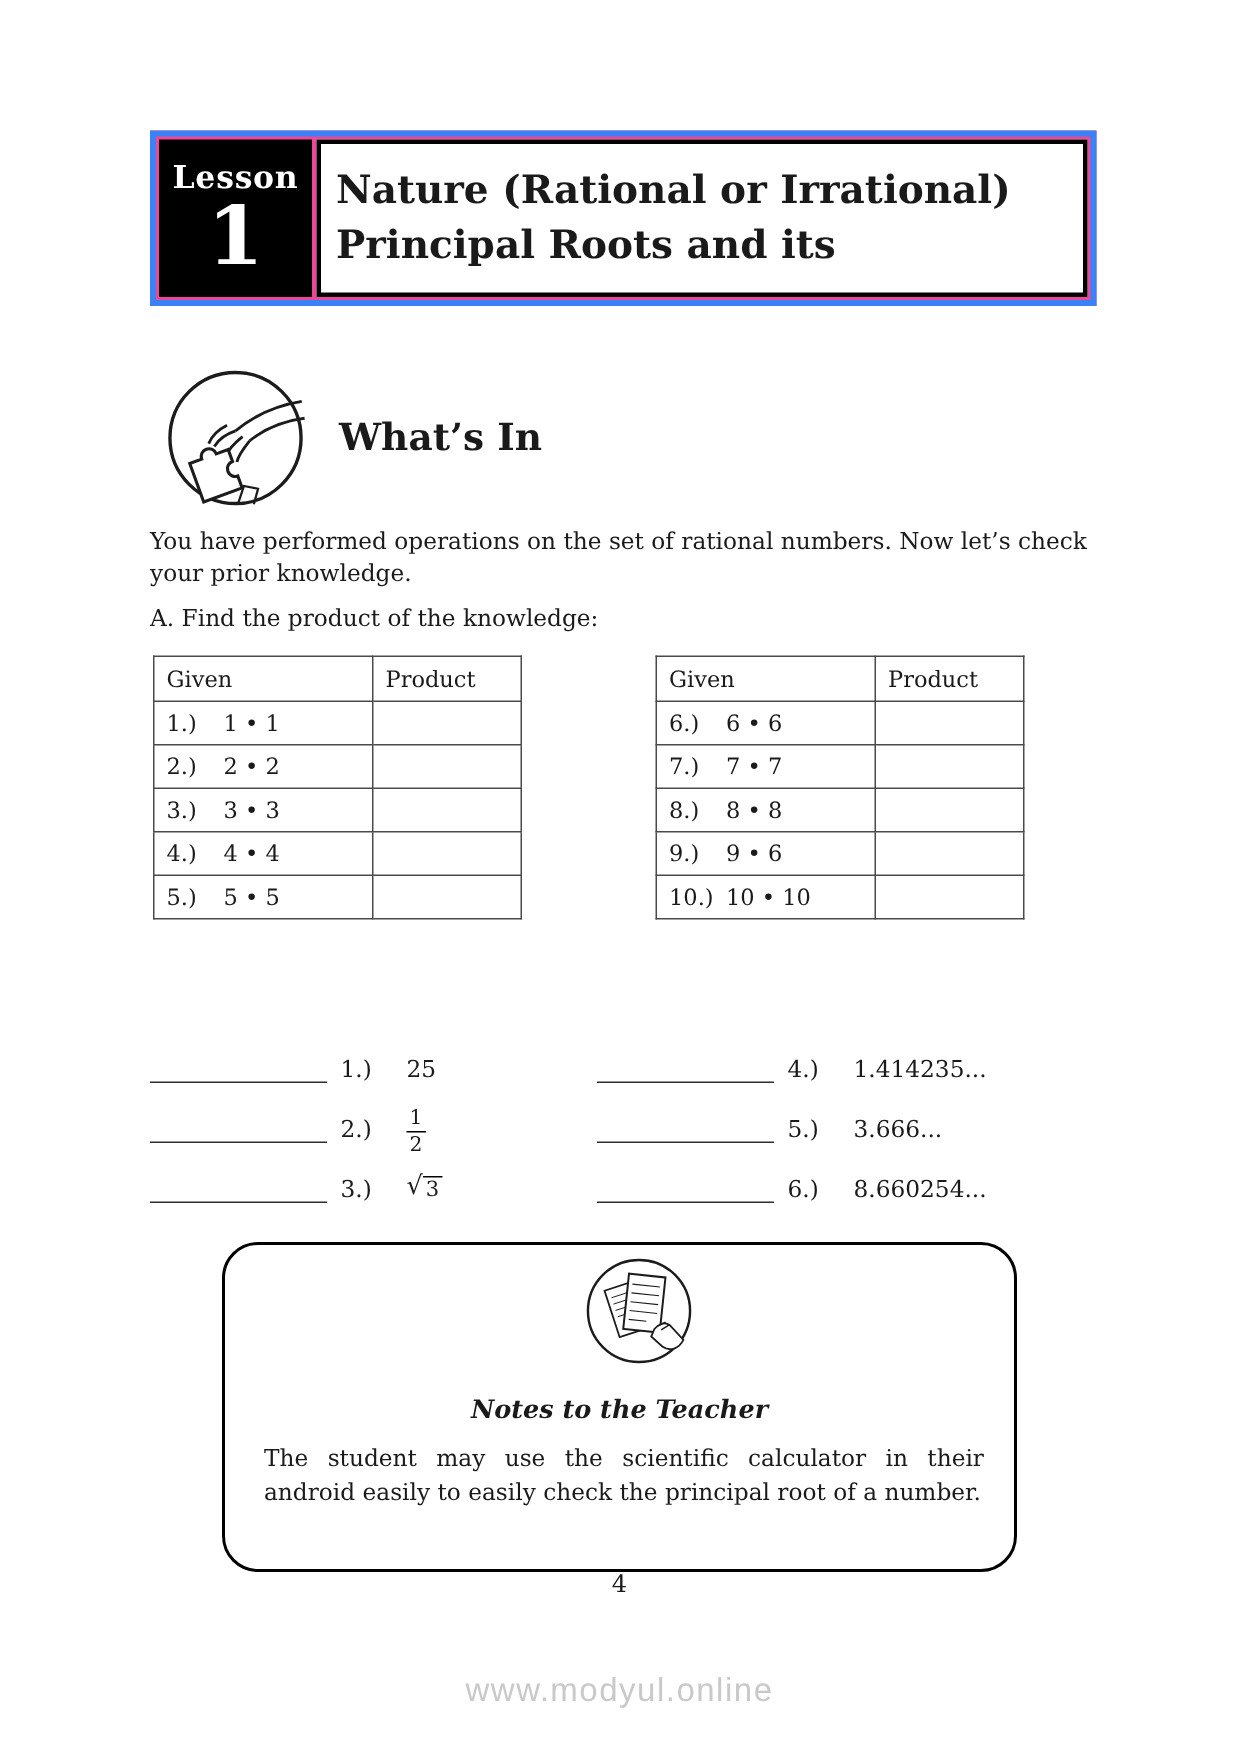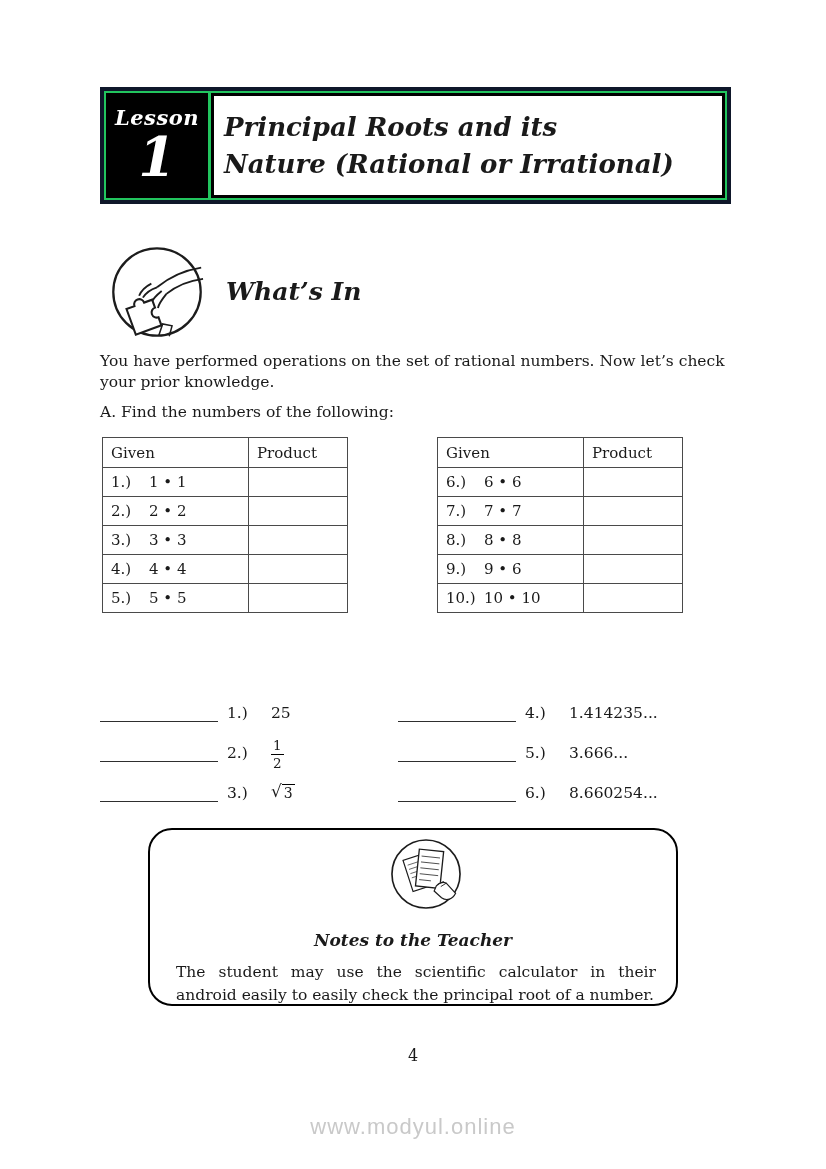--- a/index.html
+++ b/index.html
@@ -11,26 +11,25 @@
     height: 1169px;
     background: #fff;
     overflow: hidden;
   }
 
   
   .header-frame {
     position: absolute;
     left: 100px; top: 87px;
     width: 631px; height: 117px;
-    border: 4px solid #0f172a;
-    background: #22c55e;
+    border: 4px solid #3b82f6;
+    background: #ec4899;
     padding: 2px;
     display: flex;
     gap: 3px;
-    font-style: italic;
   }
   .lesson-box {
     width: 102px;
     background: #000;
     color: #fff;
     display: flex;
     flex-direction: column;
     align-items: center;
     justify-content: center;
     line-height: 1;
@@ -45,21 +44,21 @@
     flex-direction: column;
     justify-content: center;
     padding-left: 10px;
   }
   .title-line { font-size: 26px; font-weight: bold; line-height: 37px; white-space: nowrap; }
 
   
   .whatsin-icon { position: absolute; left: 110px; top: 245px; width: 94px; height: 94px; }
   .whatsin-heading {
     position: absolute; left: 226px; top: 277px;
-    font-size: 25px; font-weight: bold; font-style: italic;
+    font-size: 25px; font-weight: bold; 
   }
   .intro {
     position: absolute; left: 100px; top: 351px; width: 636px;
     font-size: 15.5px; line-height: 21px;
   }
   .section-a {
     position: absolute; left: 100px; top: 403px;
     font-size: 15.5px;
   }
 
@@ -114,21 +113,21 @@
   .frac-top { border-bottom: 1.2px solid #000; padding: 0 2px 1px 2px; }
   .frac-bot { padding-top: 1px; }
   .radical { display: inline-flex; align-items: flex-start; }
   .rad-sign { font-size: 17px; line-height: 1; }
   .radicand { border-top: 1.3px solid #000; font-size: 14px; line-height: 1.2; padding: 0 2px; margin-top: 1px; }
 
   
   .notes-box {
     position: absolute;
     left: 148px; top: 828px;
-    width: 530px; height: 178px;
+    width: 530px; height: 220px;
     border: 2px solid #000;
     border-radius: 24px;
     background: #fff;
   }
   .notes-icon { position: absolute; left: 239px; top: 7px; width: 74px; height: 74px; }
   .notes-title {
     position: absolute; top: 100px; left: 0; width: 100%;
     text-align: center;
     font-size: 17px; font-weight: bold; font-style: italic;
   }
@@ -156,22 +155,22 @@
 <body>
 
 <div class="page">
 
   <div class="header-frame">
     <div class="lesson-box">
       <div class="lesson-label">Lesson</div>
       <div class="lesson-number">1</div>
     </div>
     <div class="title-box">
+      <div class="title-line">Nature (Rational or Irrational)</div>
       <div class="title-line">Principal Roots and its</div>
-      <div class="title-line">Nature (Rational or Irrational)</div>
     </div>
   </div>
 
   <div class="whatsin-icon">
     <svg viewBox="0 0 100 100" width="94" height="94">
       <circle cx="50" cy="50" r="46.5" fill="none" stroke="#1c1c1c" stroke-width="2.4"></circle>
       <path d="M97 24 C 78 27, 62 35, 50 45" fill="none" stroke="#1c1c1c" stroke-width="2"></path>
       <path d="M99 36 C 83 38, 70 44, 60 52" fill="none" stroke="#1c1c1c" stroke-width="2"></path>
       <path d="M50 45 C 44 47, 38 51, 35 56" fill="none" stroke="#1c1c1c" stroke-width="2"></path>
       <path d="M44 41 C 38 44, 33 49, 31 54" fill="none" stroke="#1c1c1c" stroke-width="2"></path>
@@ -179,21 +178,21 @@
       <path d="M60 52 C 56 57, 52 62, 51 67" fill="none" stroke="#1c1c1c" stroke-width="2"></path>
       <g transform="rotate(-20 36 72)">
         <path d="M20 62 h9 a5 5 0 1 1 11 0 h9 v9 a5 5 0 1 0 0 11 v9 h-29 z" fill="#fff" stroke="#1c1c1c" stroke-width="2.2"></path>
       </g>
       <path d="M52 96 l4 -12 10 2 -3 11" fill="none" stroke="#1c1c1c" stroke-width="1.6"></path>
     </svg>
   </div>
   <div class="whatsin-heading">What’s In</div>
 
   <div class="intro">You have performed operations on the set of rational numbers. Now let’s check your prior knowledge.</div>
-  <div class="section-a">A. Find the numbers of the following:</div>
+  <div class="section-a">A. Find the product of the knowledge:</div>
 
   <table class="ptable ptable-left">
     <tbody>
         <tr>
       <th class="col-given">Given</th>
       <th class="col-product">Product</th>
     </tr>
     <tr>
       <td><span class="rownum">1.)</span><span>1 • 1</span></td>
       <td></td>

